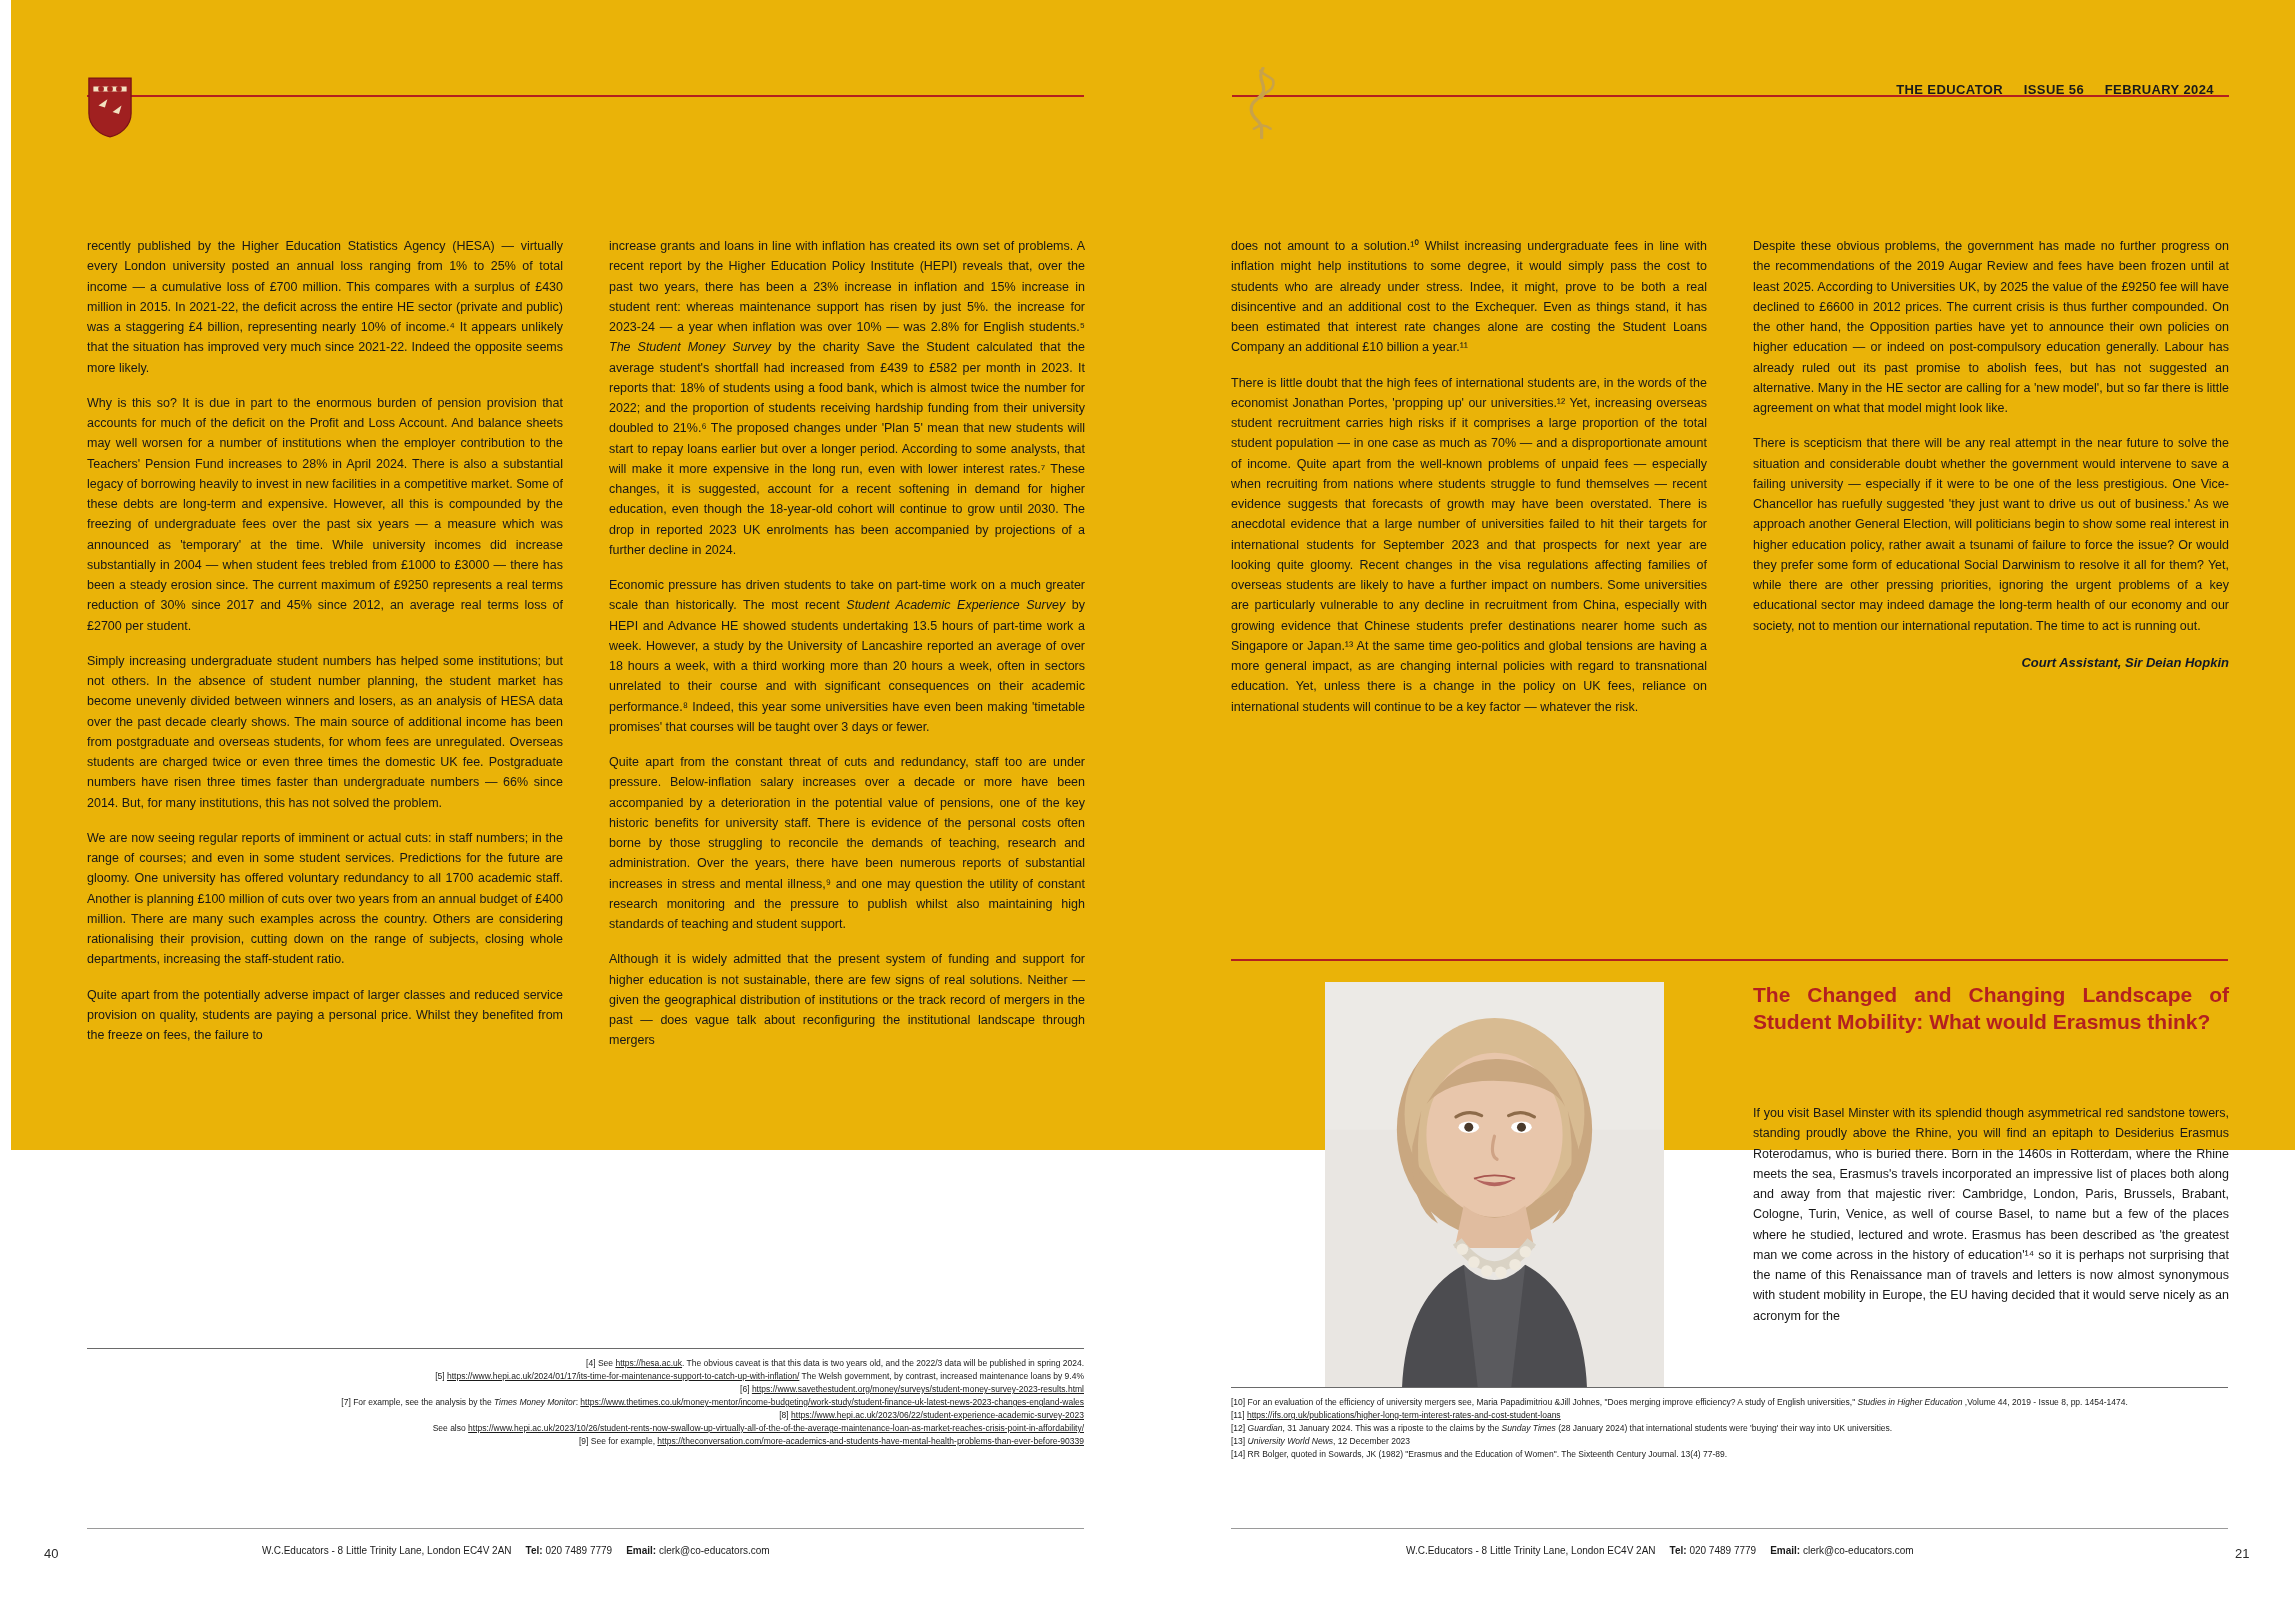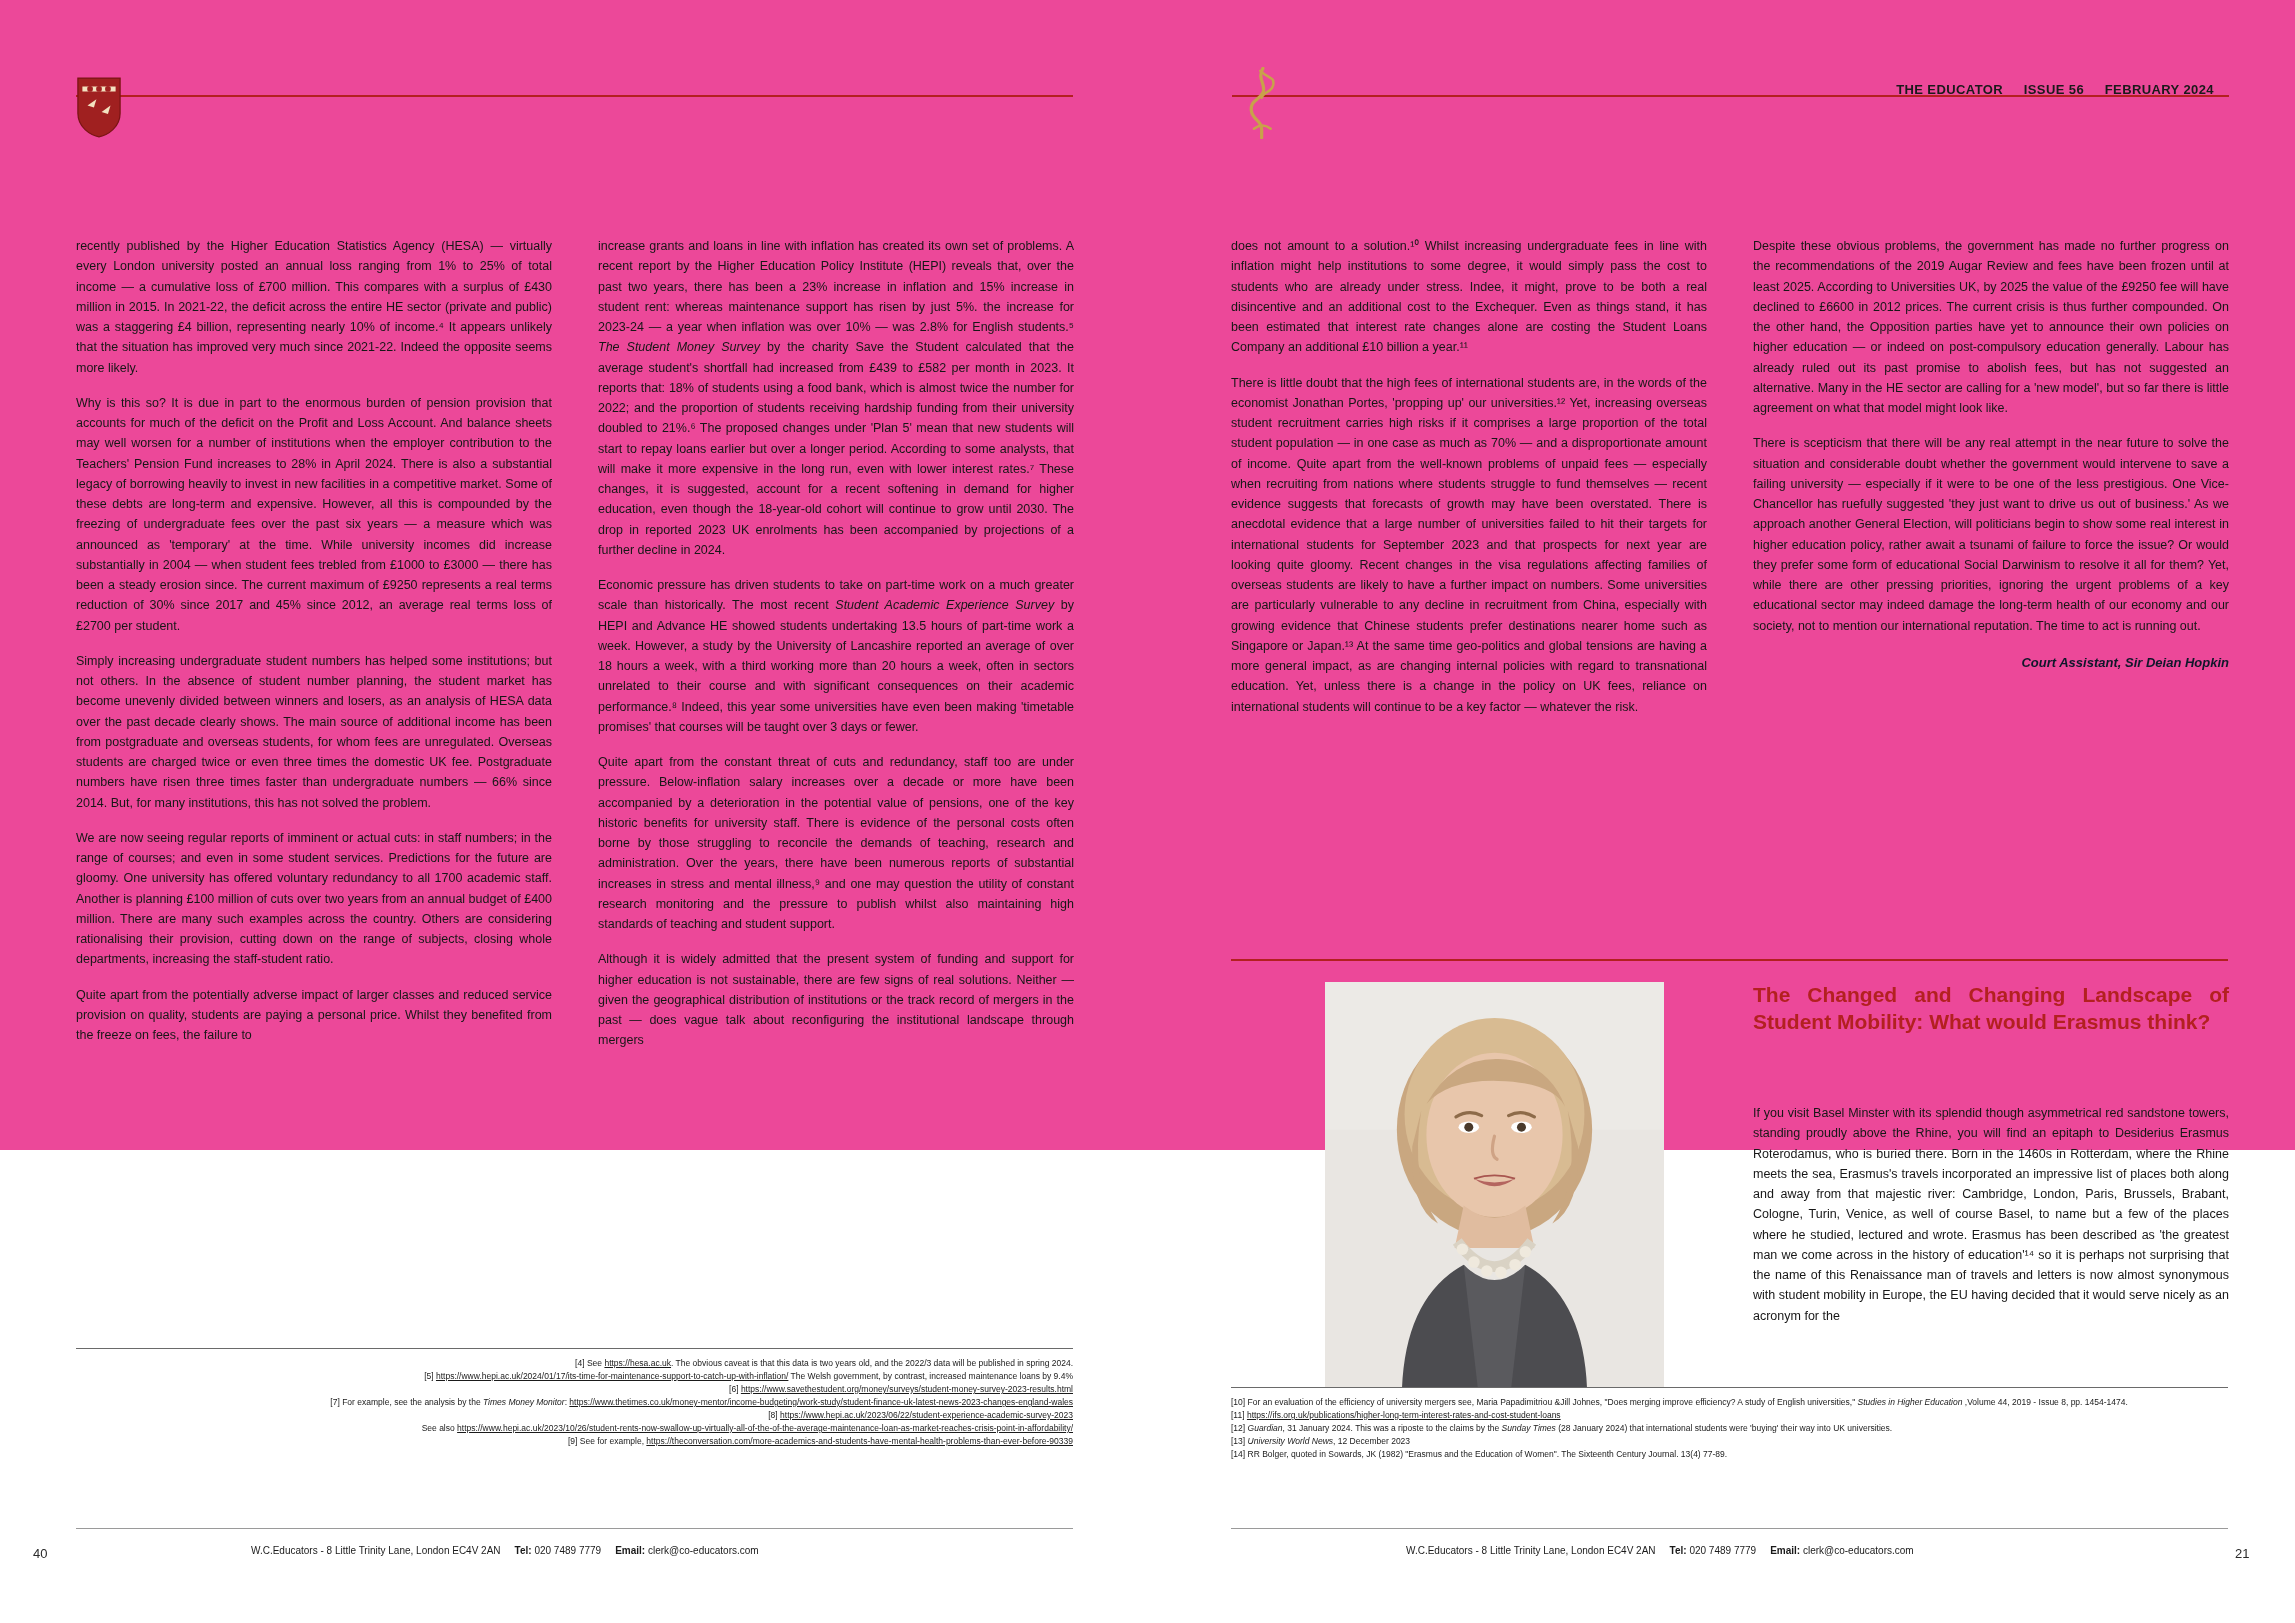--- a/index.html
+++ b/index.html
@@ -14,23 +14,23 @@
     width: 2295px;
     height: 1623px;
     position: relative;
     background: #ffffff;
     overflow: hidden;
   }
   .page {
     position: absolute;
     top: 0;
     height: 1150px;
-    background: #ec4899;
-  }
-  .page-left { left: 0; width: 1148px; }
+    background: #eab308;
+  }
+  .page-left { left: 11px; width: 1148px; }
   .page-right { left: 1148px; width: 1148px; }
 
   
   .header-rule {
     position: absolute;
     height: 1.9px;
     background: #b32020;
   }
   .crest {
     position: absolute;

